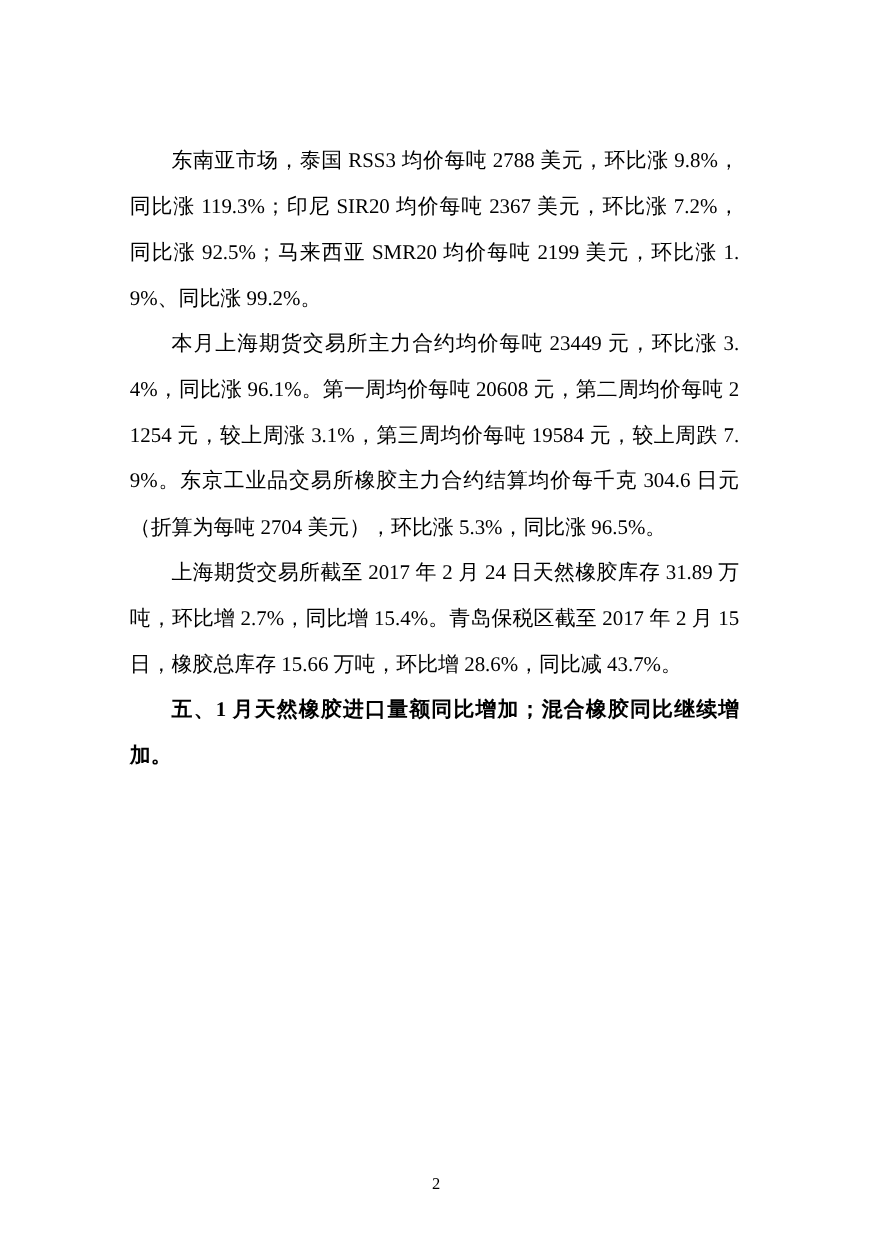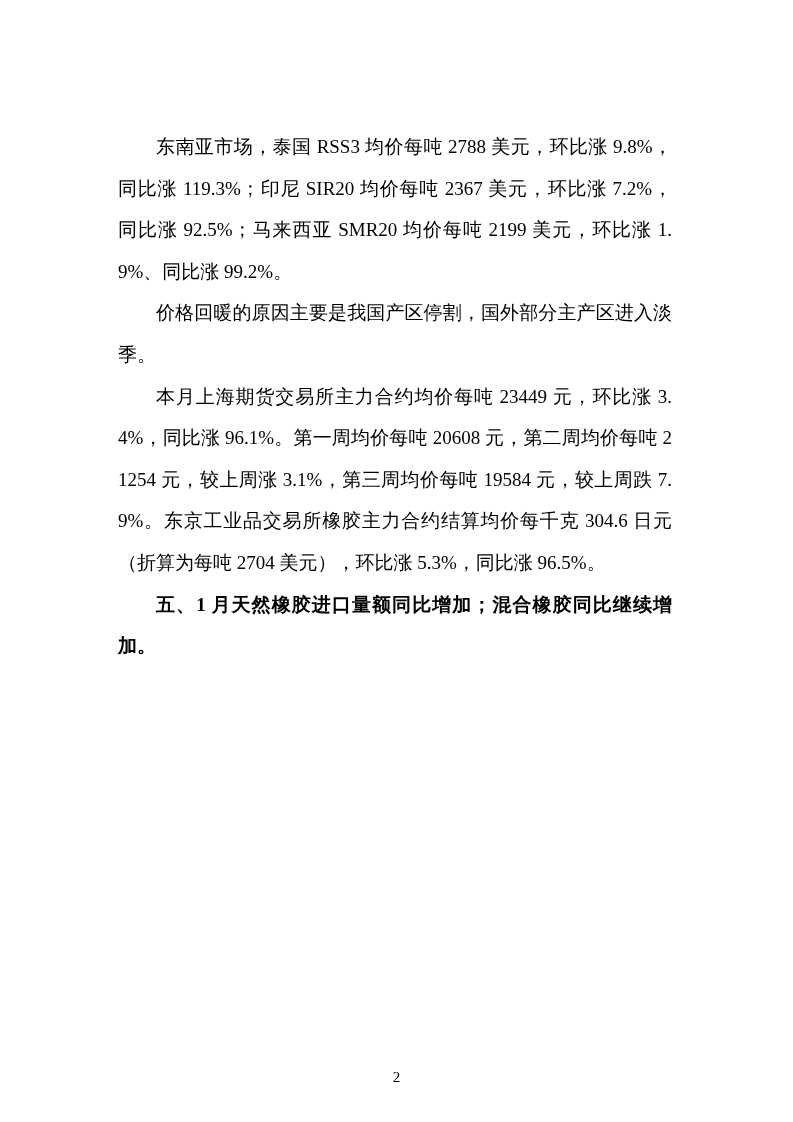--- a/index.html
+++ b/index.html
@@ -46,18 +46,18 @@
       line-height: 22px;
       color: #000000;
     }
   </style>
 </head>
 <body>
 
 <div class="page">
   <div class="content">
       <p class="para body">东南亚市场，泰国 RSS3 均价每吨 2788 美元，环比涨 9.8%，同比涨 119.3%；印尼 SIR20 均价每吨 2367 美元，环比涨 7.2%，同比涨 92.5%；马来西亚 SMR20 均价每吨 2199 美元，环比涨 1.9%、同比涨 99.2%。</p>
-      <p class="para body">价格回暖的原因主要是我国产区停割，国外部分主产区进入淡季。</p>
       <p class="para body">本月上海期货交易所主力合约均价每吨 23449 元，环比涨 3.4%，同比涨 96.1%。第一周均价每吨 20608 元，第二周均价每吨 21254 元，较上周涨 3.1%，第三周均价每吨 19584 元，较上周跌 7.9%。东京工业品交易所橡胶主力合约结算均价每千克 304.6 日元（折算为每吨 2704 美元），环比涨 5.3%，同比涨 96.5%。</p>
+      <p class="para body">上海期货交易所截至 2017 年 2 月 24 日天然橡胶库存 31.89 万吨，环比增 2.7%，同比增 15.4%。青岛保税区截至 2017 年 2 月 15 日，橡胶总库存 15.66 万吨，环比增 28.6%，同比减 43.7%。</p>
       <p class="para heading">五、1 月天然橡胶进口量额同比增加；混合橡胶同比继续增加。</p>
     </div>
   <div class="page-number">2</div>
 </div>
 
 </body></html>

